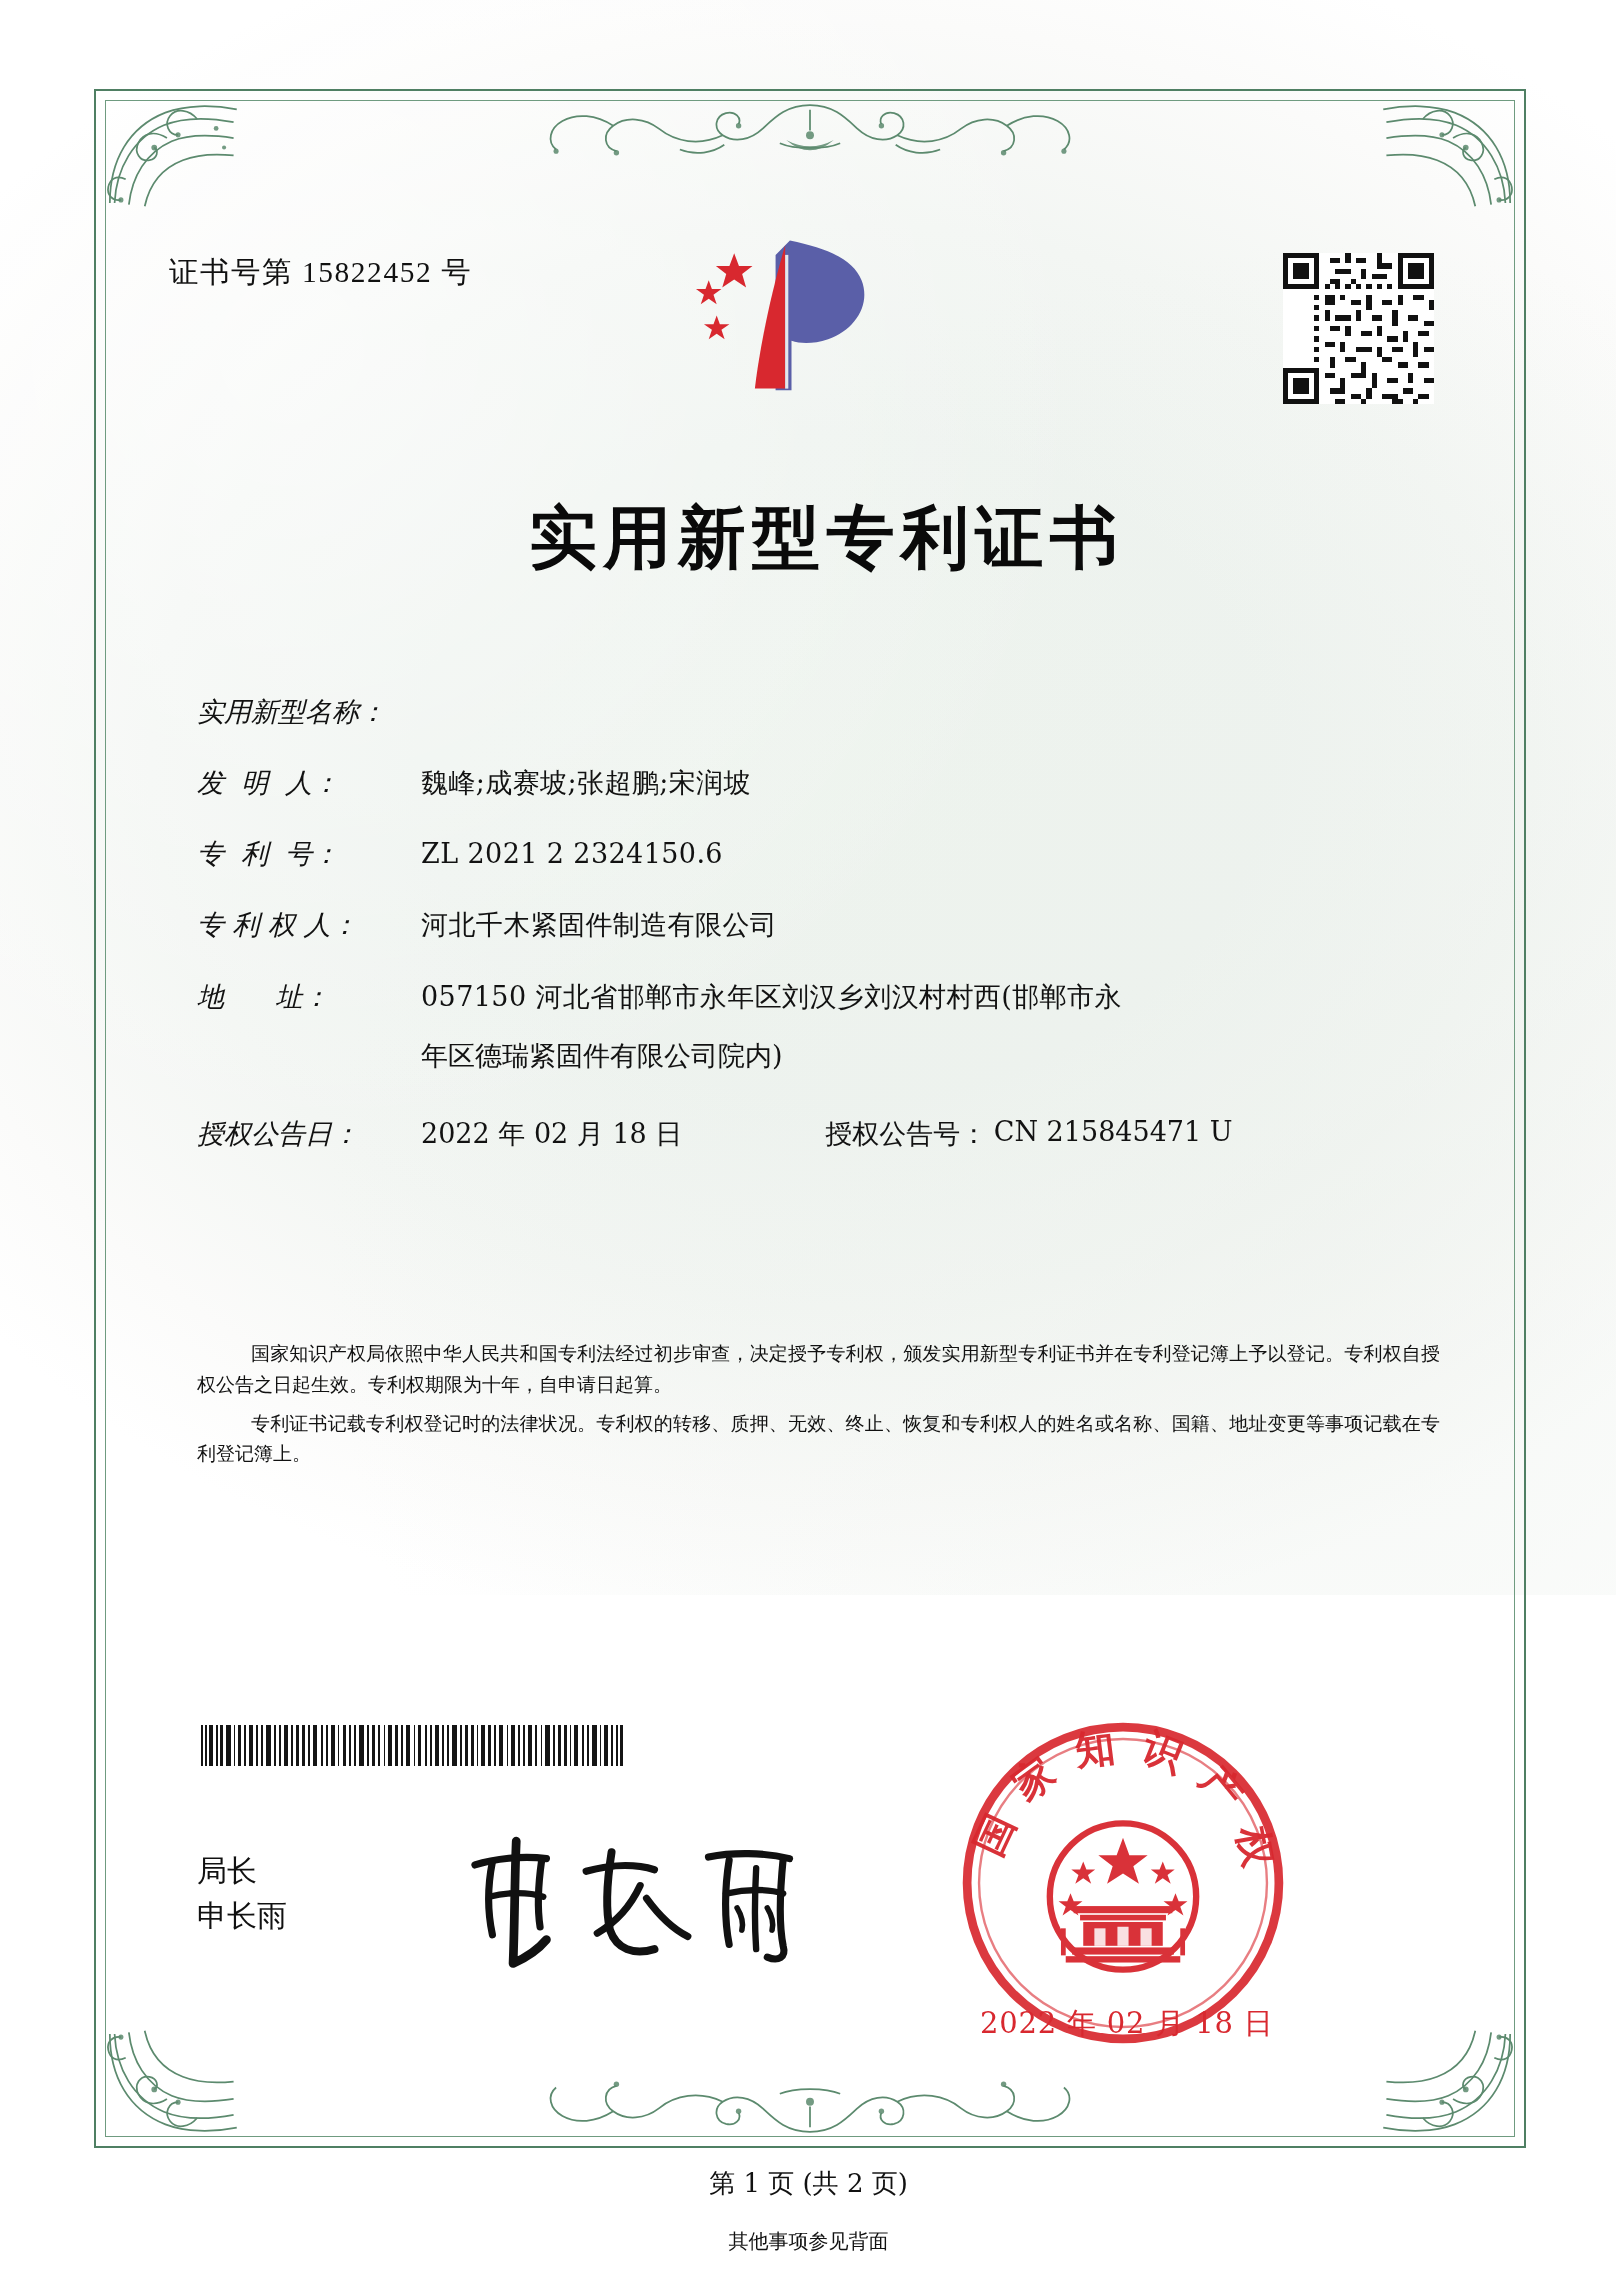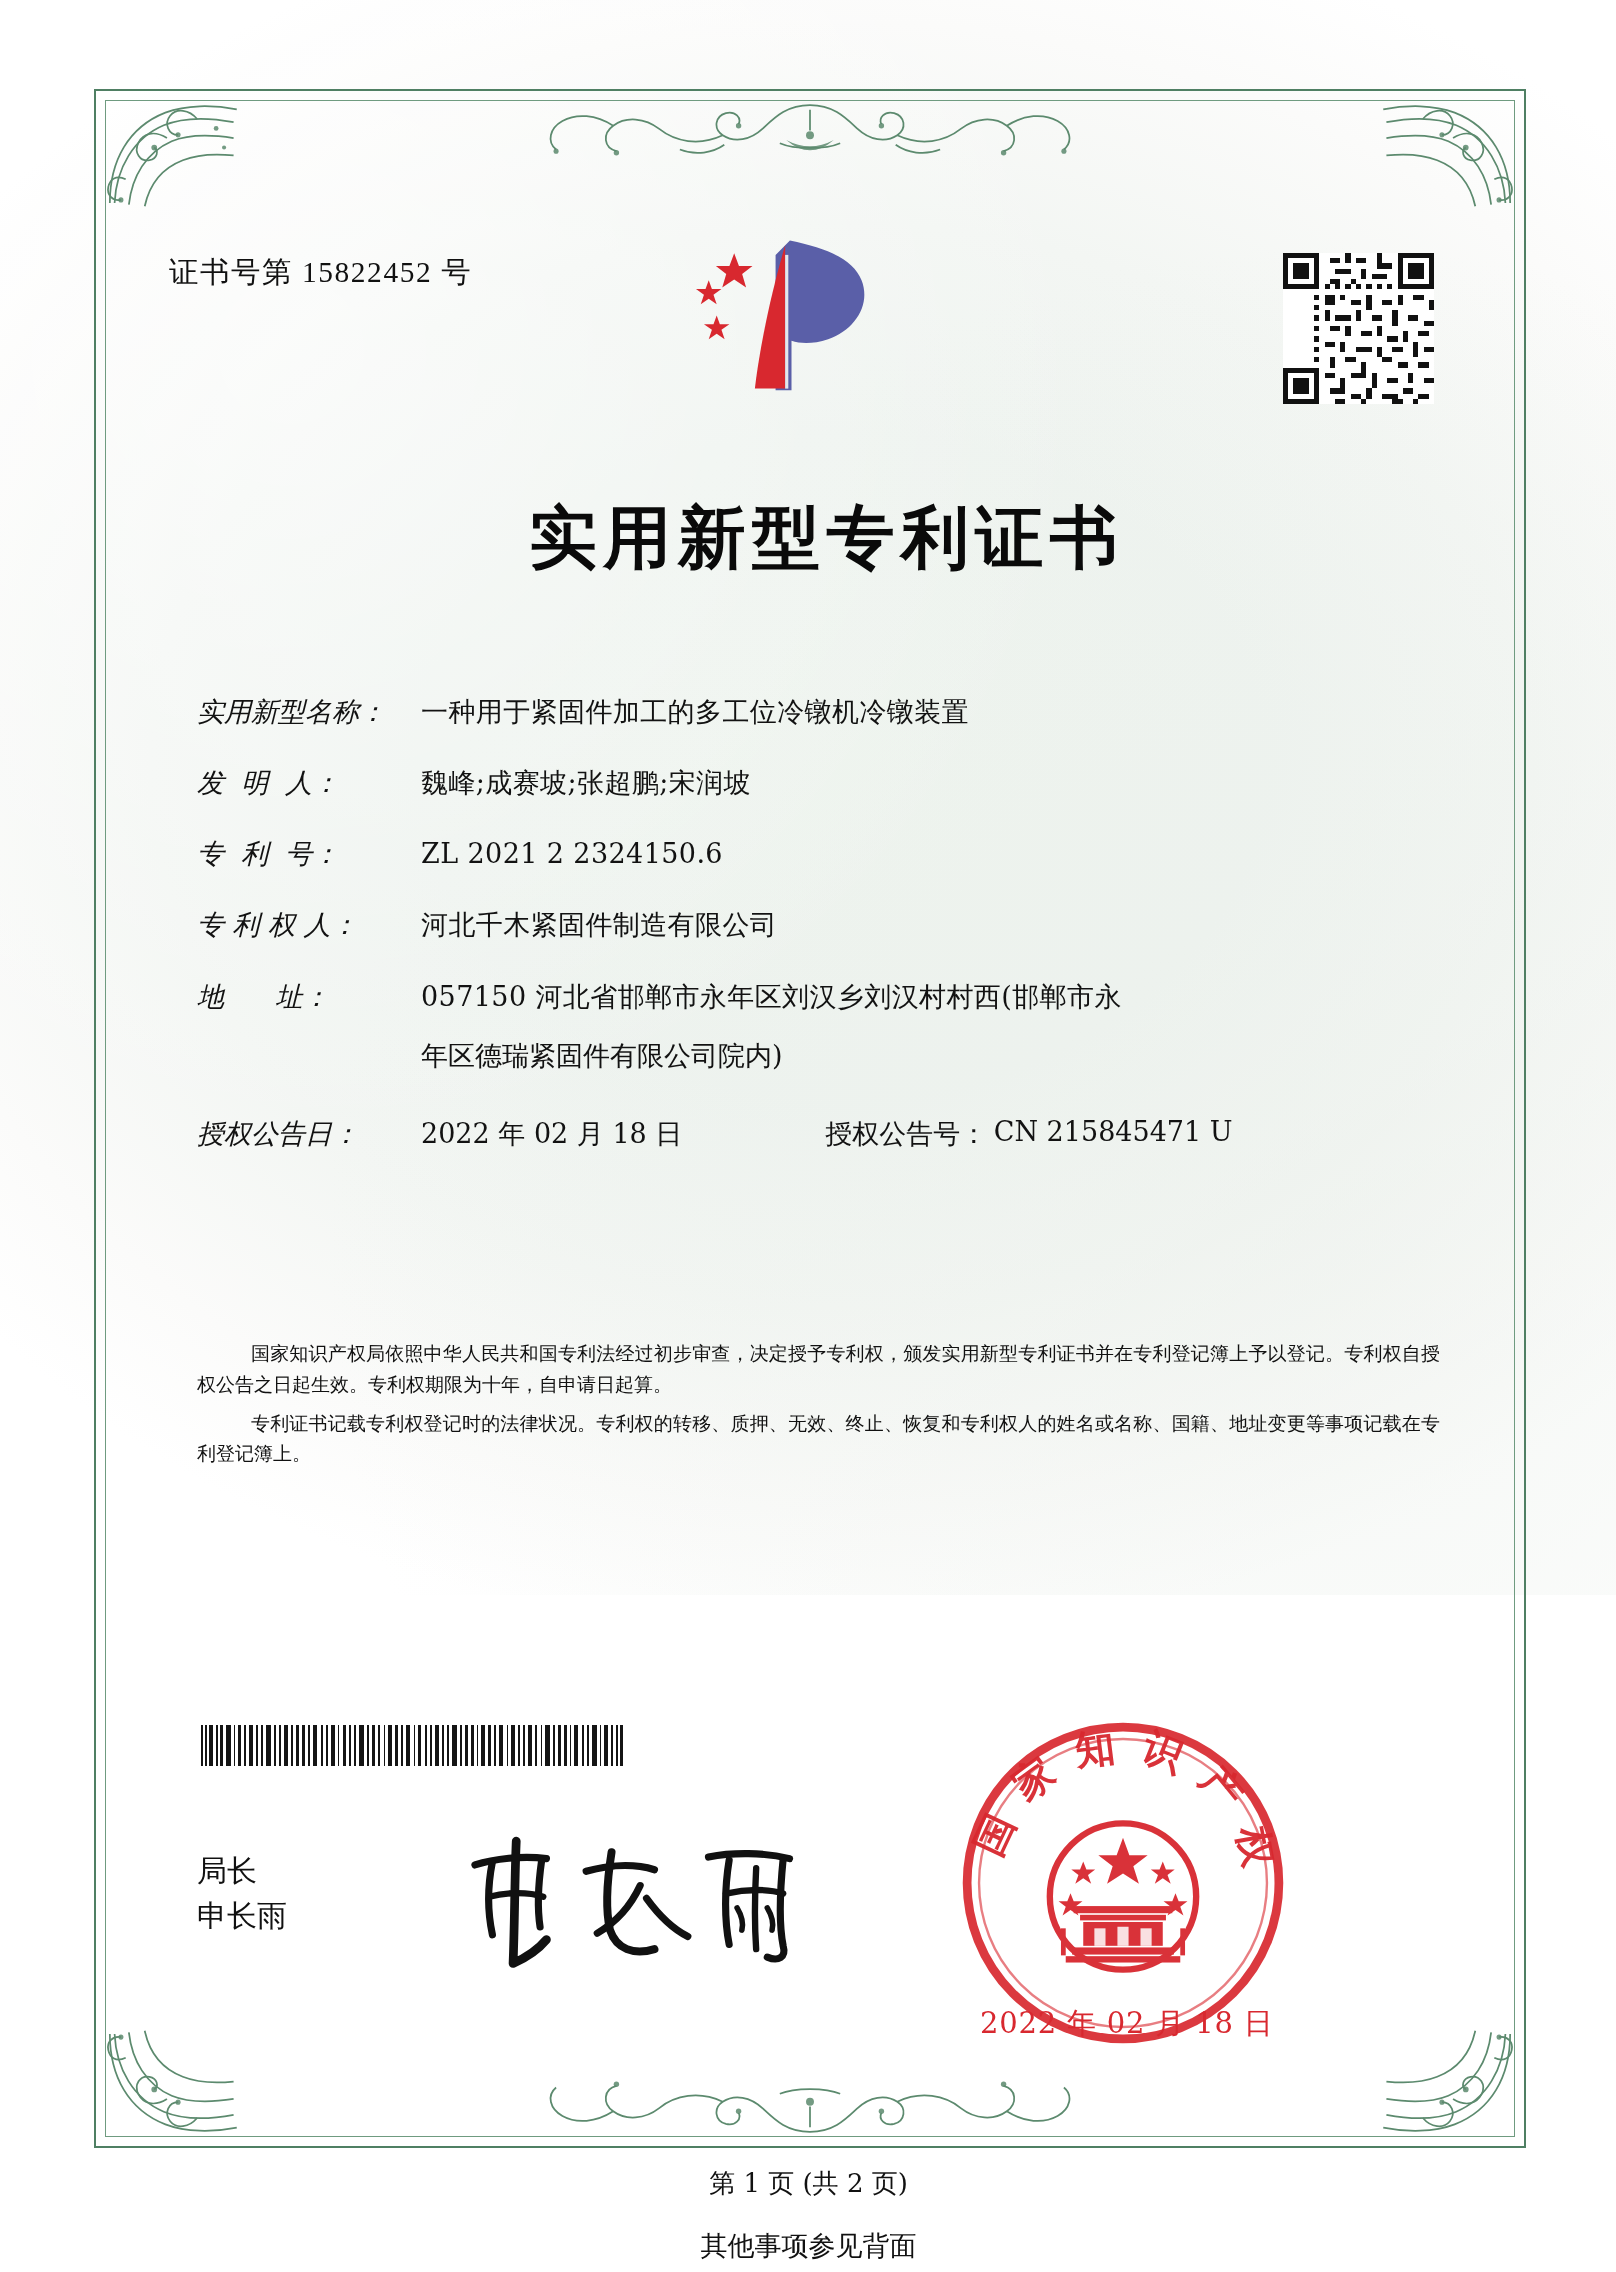--- a/index.html
+++ b/index.html
@@ -243,21 +243,21 @@
     text-align: center;
     font-size: 26px;
     color: #111111;
     font-family: "DejaVu Serif", "Liberation Serif", serif;
   }
   #back-note {
     position: absolute;
     left: 0; right: 0;
     top: 2228px;
     text-align: center;
-    font-size: 27px;
+    font-size: 20px;
     color: #111111;
     font-family: "DejaVu Serif", "Liberation Serif", serif;
   }
 </style>
 </head>
 <body>
 
 <div id="certificate-page">
 
   <div id="paper-texture"></div>
@@ -497,21 +497,20 @@
         <rect x="25" y="28" width="1" height="1"></rect>
     </g>
   </svg>
 
   <div id="main-title">实用新型专利证书</div>
 
   <div id="fields">
 
     <div class="field-row">
       <div class="field-label">实用新型名称：</div>
-      <div class="field-value">一种用于紧固件加工的多工位冷镦机冷镦装置</div>
     </div>
 
     <div class="field-row">
       <div class="field-label">发  明  人：</div>
       <div class="field-value">魏峰;成赛坡;张超鹏;宋润坡</div>
     </div>
 
     <div class="field-row">
       <div class="field-label">专  利  号：</div>
       <div class="field-value">ZL 2021 2 2324150.6</div>

